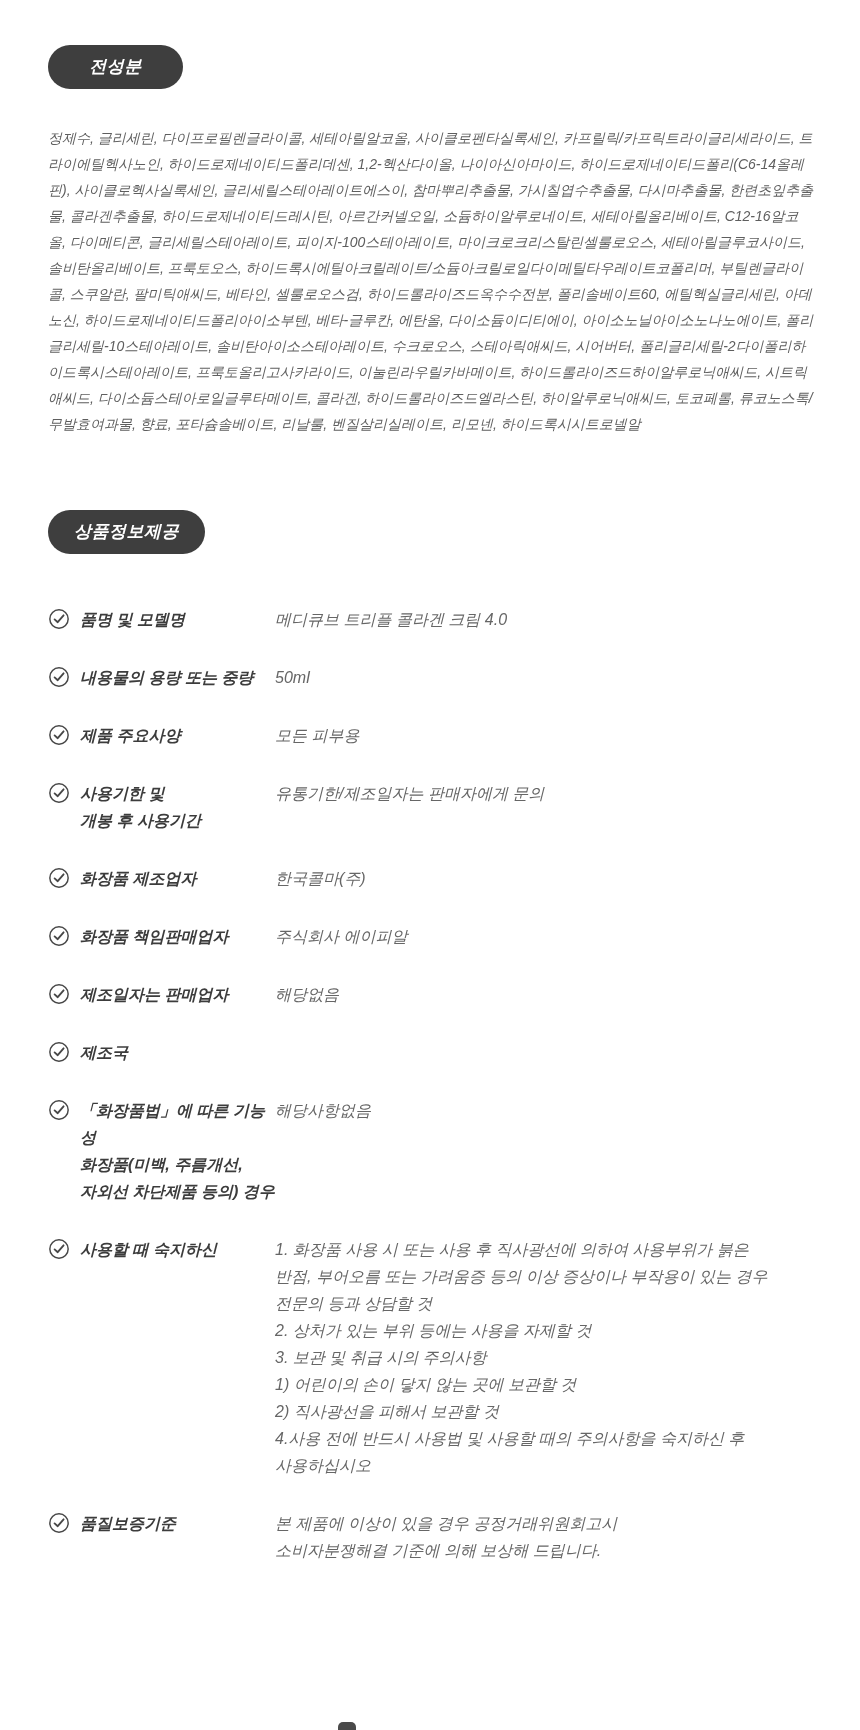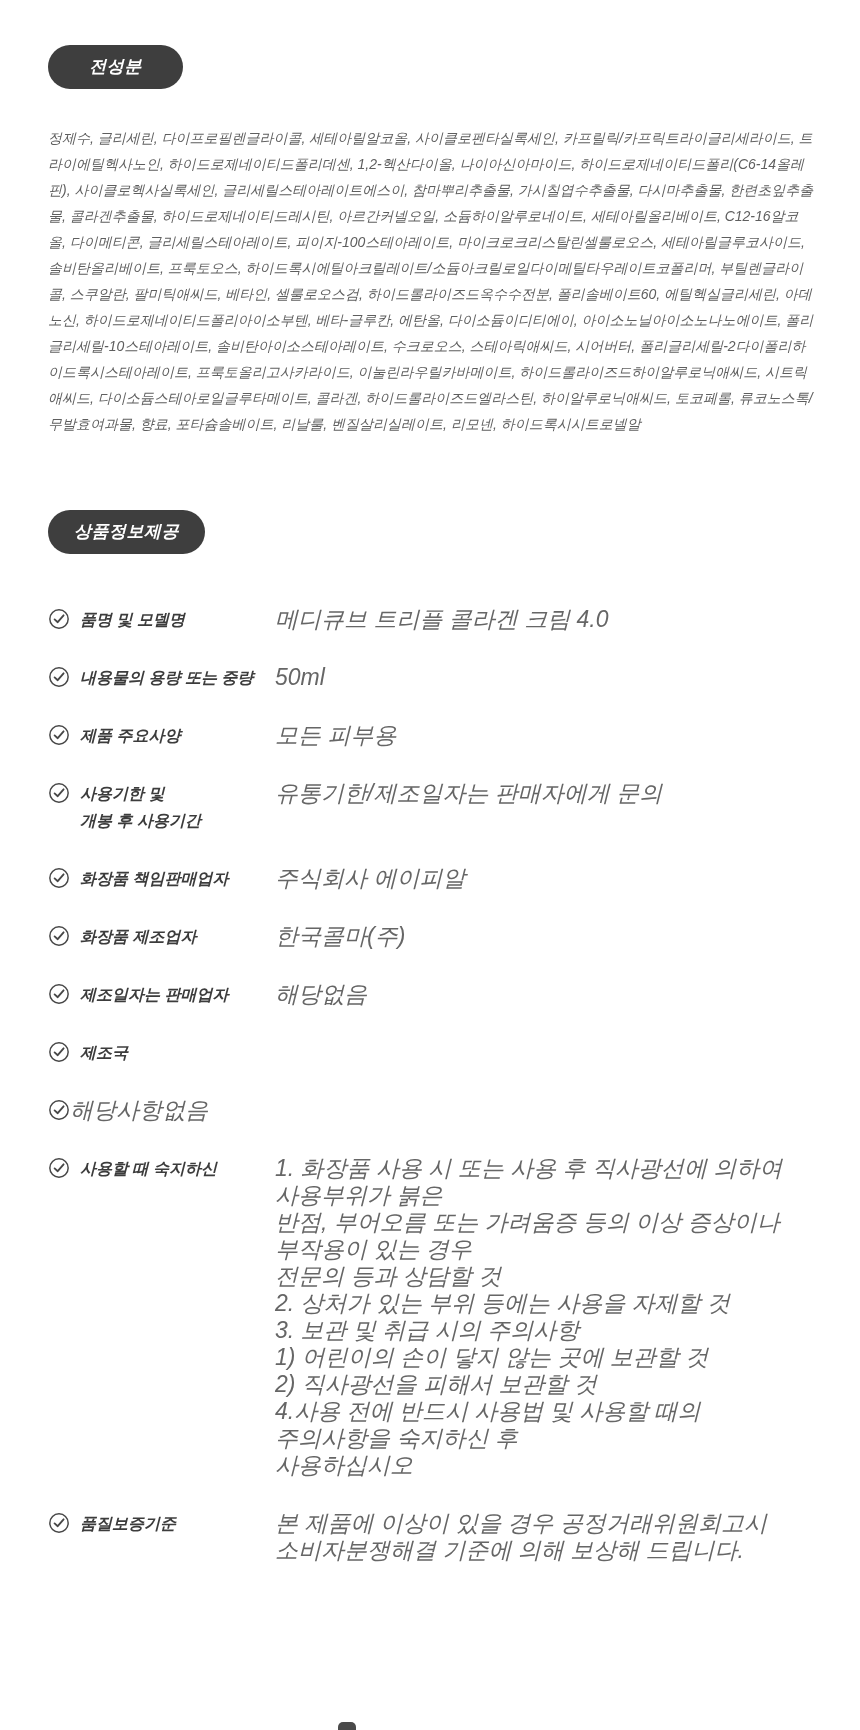--- a/index.html
+++ b/index.html
@@ -60,21 +60,21 @@
     flex: 0 0 195px;
     margin-left: 10px;
     font-size: 16px;
     font-weight: bold;
     color: #3c3c3c;
     line-height: 27px;
     white-space: pre-line;
   }
   .info-value {
     width: 528px;
-    font-size: 23px;
+    font-size: 16px;
     color: #666666;
     line-height: 27px;
     white-space: pre-line;
     word-break: keep-all;
   }
   .partial-next-element {
     position: absolute;
     left: 338px;
     top: 1722px;
     width: 18px;
@@ -132,55 +132,58 @@
 개봉 후 사용기간</div>
       <div class="info-value">유통기한/제조일자는 판매자에게 문의</div>
     </div>
 
 
     <div class="info-row">
       <svg class="check-icon" viewBox="0 0 24 24" fill="none">
           <circle cx="12" cy="12" r="10" stroke="#474747" stroke-width="1.6"></circle>
           <path d="M7.2 12.4 L10.6 15.5 L17 8" stroke="#474747" stroke-width="2" fill="none" stroke-linecap="round" stroke-linejoin="round"></path>
         </svg>
+      <div class="info-label">화장품 제조업자</div>
+      <div class="info-value">한국콜마(주)</div>
+    </div>
+
+    <div class="info-row">
+      <svg class="check-icon" viewBox="0 0 24 24" fill="none">
+          <circle cx="12" cy="12" r="10" stroke="#474747" stroke-width="1.6"></circle>
+          <path d="M7.2 12.4 L10.6 15.5 L17 8" stroke="#474747" stroke-width="2" fill="none" stroke-linecap="round" stroke-linejoin="round"></path>
+        </svg>
       <div class="info-label">화장품 책임판매업자</div>
       <div class="info-value">주식회사 에이피알</div>
     </div>
 
     <div class="info-row">
       <svg class="check-icon" viewBox="0 0 24 24" fill="none">
           <circle cx="12" cy="12" r="10" stroke="#474747" stroke-width="1.6"></circle>
           <path d="M7.2 12.4 L10.6 15.5 L17 8" stroke="#474747" stroke-width="2" fill="none" stroke-linecap="round" stroke-linejoin="round"></path>
         </svg>
-      <div class="info-label">화장품 제조업자</div>
-      <div class="info-value">한국콜마(주)</div>
-    </div>
-
-    <div class="info-row">
-      <svg class="check-icon" viewBox="0 0 24 24" fill="none">
-          <circle cx="12" cy="12" r="10" stroke="#474747" stroke-width="1.6"></circle>
-          <path d="M7.2 12.4 L10.6 15.5 L17 8" stroke="#474747" stroke-width="2" fill="none" stroke-linecap="round" stroke-linejoin="round"></path>
-        </svg>
       <div class="info-label">제조일자는 판매업자</div>
       <div class="info-value">해당없음</div>
     </div>
 
     <div class="info-row">
       <svg class="check-icon" viewBox="0 0 24 24" fill="none">
           <circle cx="12" cy="12" r="10" stroke="#474747" stroke-width="1.6"></circle>
           <path d="M7.2 12.4 L10.6 15.5 L17 8" stroke="#474747" stroke-width="2" fill="none" stroke-linecap="round" stroke-linejoin="round"></path>
         </svg>
       <div class="info-label">제조국</div>
     </div>
 
     <div class="info-row">
       <svg class="check-icon" viewBox="0 0 24 24" fill="none">
           <circle cx="12" cy="12" r="10" stroke="#474747" stroke-width="1.6"></circle>
           <path d="M7.2 12.4 L10.6 15.5 L17 8" stroke="#474747" stroke-width="2" fill="none" stroke-linecap="round" stroke-linejoin="round"></path>
         </svg>
+      <div class="info-label">「화장품법」에 따른 기능성
+화장품(미백, 주름개선,
+자외선 차단제품 등의) 경우</div>
       <div class="info-value">해당사항없음</div>
     </div>
 
     <div class="info-row">
       <svg class="check-icon" viewBox="0 0 24 24" fill="none">
           <circle cx="12" cy="12" r="10" stroke="#474747" stroke-width="1.6"></circle>
           <path d="M7.2 12.4 L10.6 15.5 L17 8" stroke="#474747" stroke-width="2" fill="none" stroke-linecap="round" stroke-linejoin="round"></path>
         </svg>
       <div class="info-label">사용할 때 숙지하신</div>
       <div class="info-value">1. 화장품 사용 시 또는 사용 후 직사광선에 의하여 사용부위가 붉은

